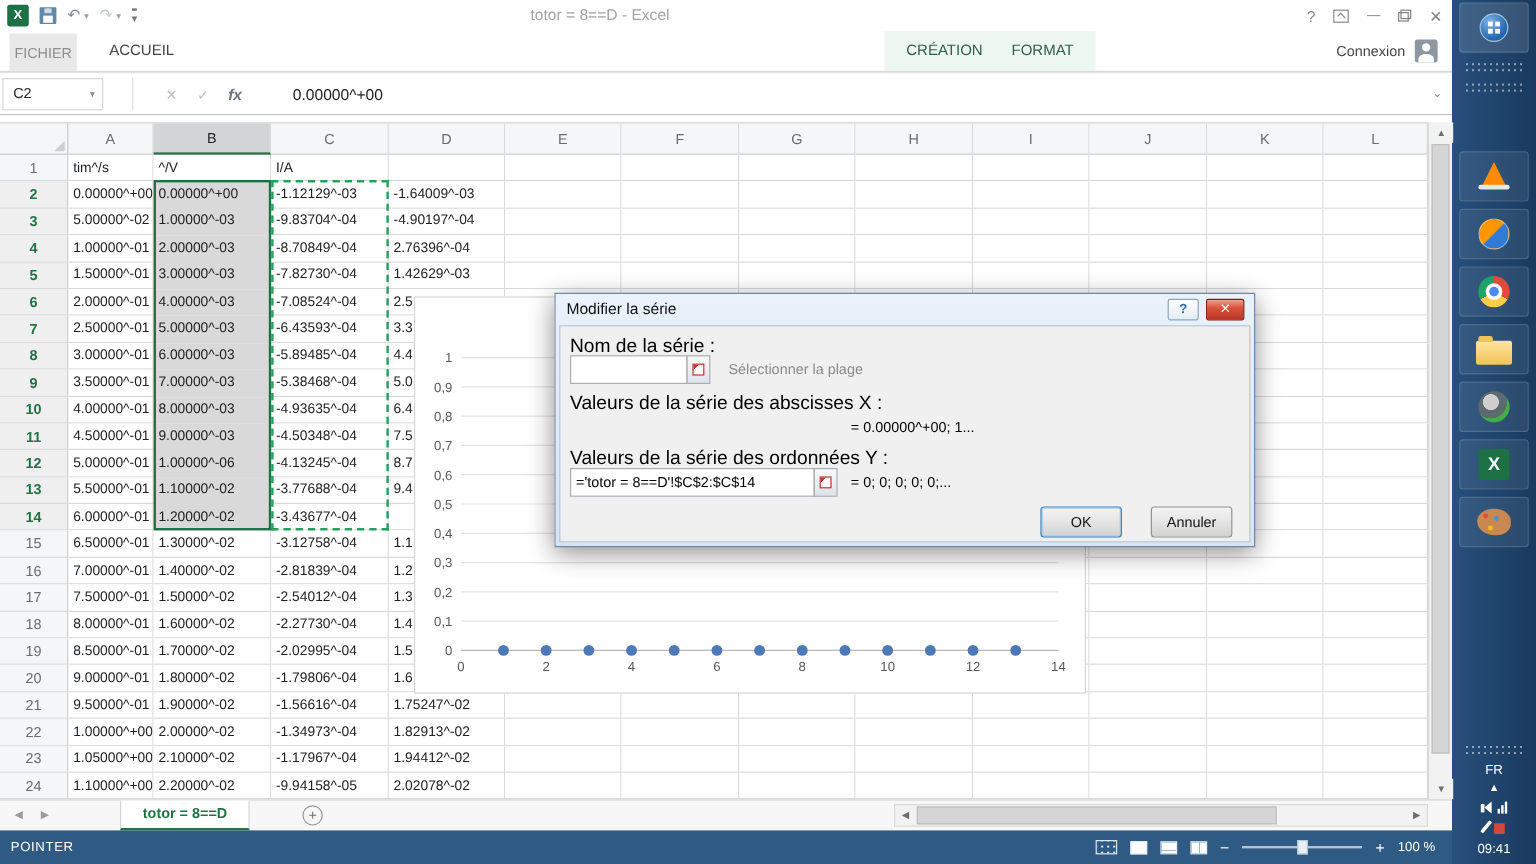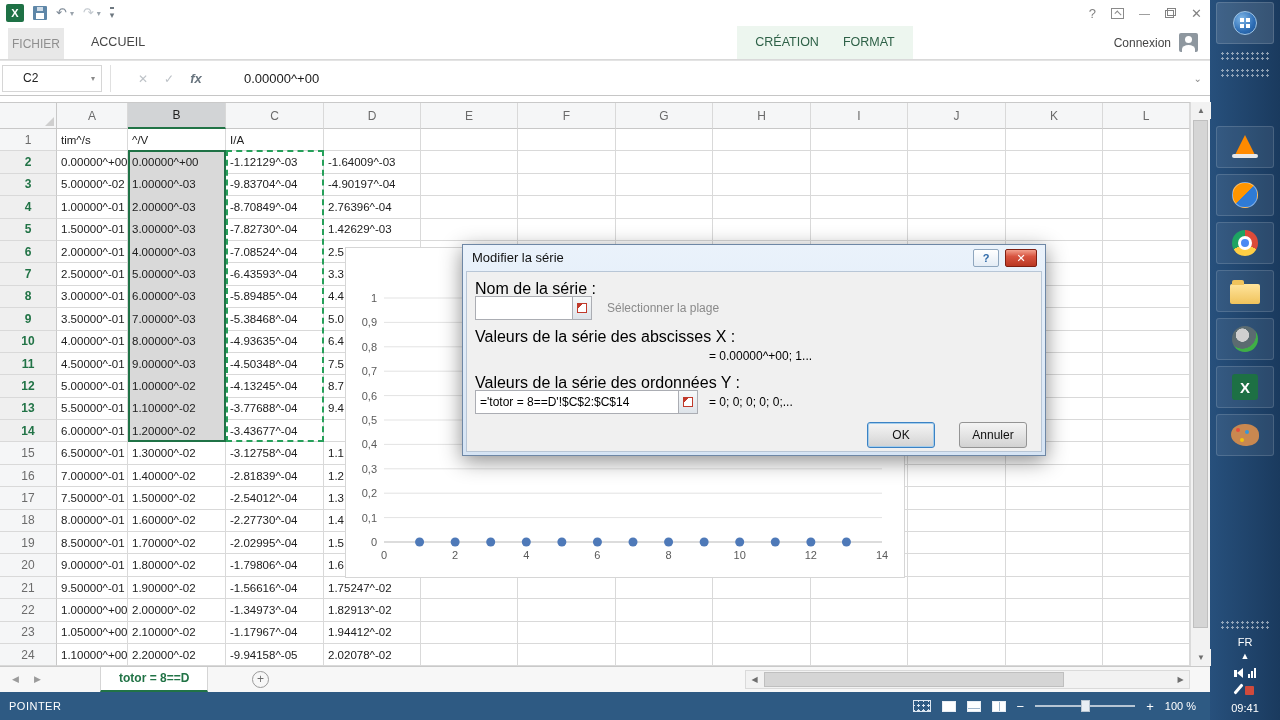--- a/index.html
+++ b/index.html
@@ -35,21 +35,21 @@
   .rtab{padding:0 13px;line-height:33px;font-size:12.5px;color:#454545;white-space:nowrap;}
   .ctx-zone{position:absolute;left:737px;top:0;width:176px;height:33px;background:#EDF6EF;display:flex;justify-content:center;}
   .ctx-tab{padding:0 12px;line-height:33px;font-size:12.5px;color:#2E6147;white-space:nowrap;}
   .account{position:absolute;right:12px;top:0;height:33px;display:flex;align-items:center;gap:8px;font-size:12px;color:#454545;}
   .person-icon{width:19px;height:19px;background:#8E979F;border-radius:2px;position:relative;overflow:hidden;}
   .person-icon::before{content:"";position:absolute;left:6px;top:3px;width:7px;height:7px;border-radius:50%;background:#fff;}
   .person-icon::after{content:"";position:absolute;left:3px;top:12px;width:13px;height:8px;border-radius:50% 50% 0 0;background:#fff;}
 
   
   #formulabar{position:absolute;left:0;top:60px;width:100%;height:36px;background:#fff;border-top:1px solid #E3E3E3;border-bottom:1px solid #C6C6C6;}
-  .namebox{position:absolute;left:2px;top:4px;width:100px;height:27px;border:1px solid #D6D6D6;font-size:12px;color:#222;line-height:25px;padding-left:20px;}
+  .namebox{position:absolute;left:2px;top:4px;width:84px;height:27px;border:1px solid #D6D6D6;font-size:12px;color:#222;line-height:25px;padding-left:8px;}
   .nb-arrow{position:absolute;right:6px;top:0;font-size:8px;color:#8a8a8a;line-height:25px;}
   .fx-area{position:absolute;left:138px;top:4px;height:27px;display:flex;align-items:center;gap:16px;}
   .fxg{font-size:12px;color:#BDC2C7;}
   .fx-label{font-size:13px;color:#6D7A86;font-style:italic;font-weight:bold;color:#69757F;}
   .fb-text{position:absolute;left:244px;top:4px;height:27px;line-height:27px;font-size:13px;color:#1a1a1a;}
   .fb-expand{position:absolute;right:8px;top:4px;line-height:27px;font-size:10px;color:#8a8a8a;}
   .fx-sep{position:absolute;left:110px;top:4px;height:27px;width:1px;background:#E0E0E0;}
 
   
   #sheet{position:absolute;left:0;top:102px;width:1190px;height:564px;display:grid;background:#fff;z-index:1;border-top:1px solid #C9C9C9;}
@@ -157,20 +157,21 @@
     <div id="titlebar">
       <div class="qat">
         <span class="app-icon">X</span>
         <span class="save-icon"></span>
         <span class="qat-glyph">↶</span>
         <span class="mini-caret">▾</span>
         <span class="qat-glyph dis">↷</span>
         <span class="mini-caret">▾</span>
         <span class="qat-more">▾</span>
       </div>
+      <div class="win-title">totor = 8==D - Excel</div>
       <div class="win-controls">
         <span>?</span>
         <span class="ribbonopt-icon"></span>
         <span class="min-glyph">—</span>
         <span class="restore-icon"></span>
         <span>✕</span>
       </div>
     </div>
 
     <div id="tabsrow">
@@ -362,21 +363,21 @@
         <div class="cell"></div>
         <div class="cell"></div>
         <div class="cell"></div>
         <div class="cell"></div>
         <div class="cell"></div>
         <div class="cell"></div>
         <div class="cell"></div>
         <div class="cell"></div>
         <div class="rowh selrow">12</div>
         <div class="cell">5.00000^-01</div>
-        <div class="cell bfill">1.00000^-02</div>
+        <div class="cell bfill">1.00000^-06</div>
         <div class="cell">-4.13245^-04</div>
         <div class="cell">8.7</div>
         <div class="cell"></div>
         <div class="cell"></div>
         <div class="cell"></div>
         <div class="cell"></div>
         <div class="cell"></div>
         <div class="cell"></div>
         <div class="cell"></div>
         <div class="cell"></div>

